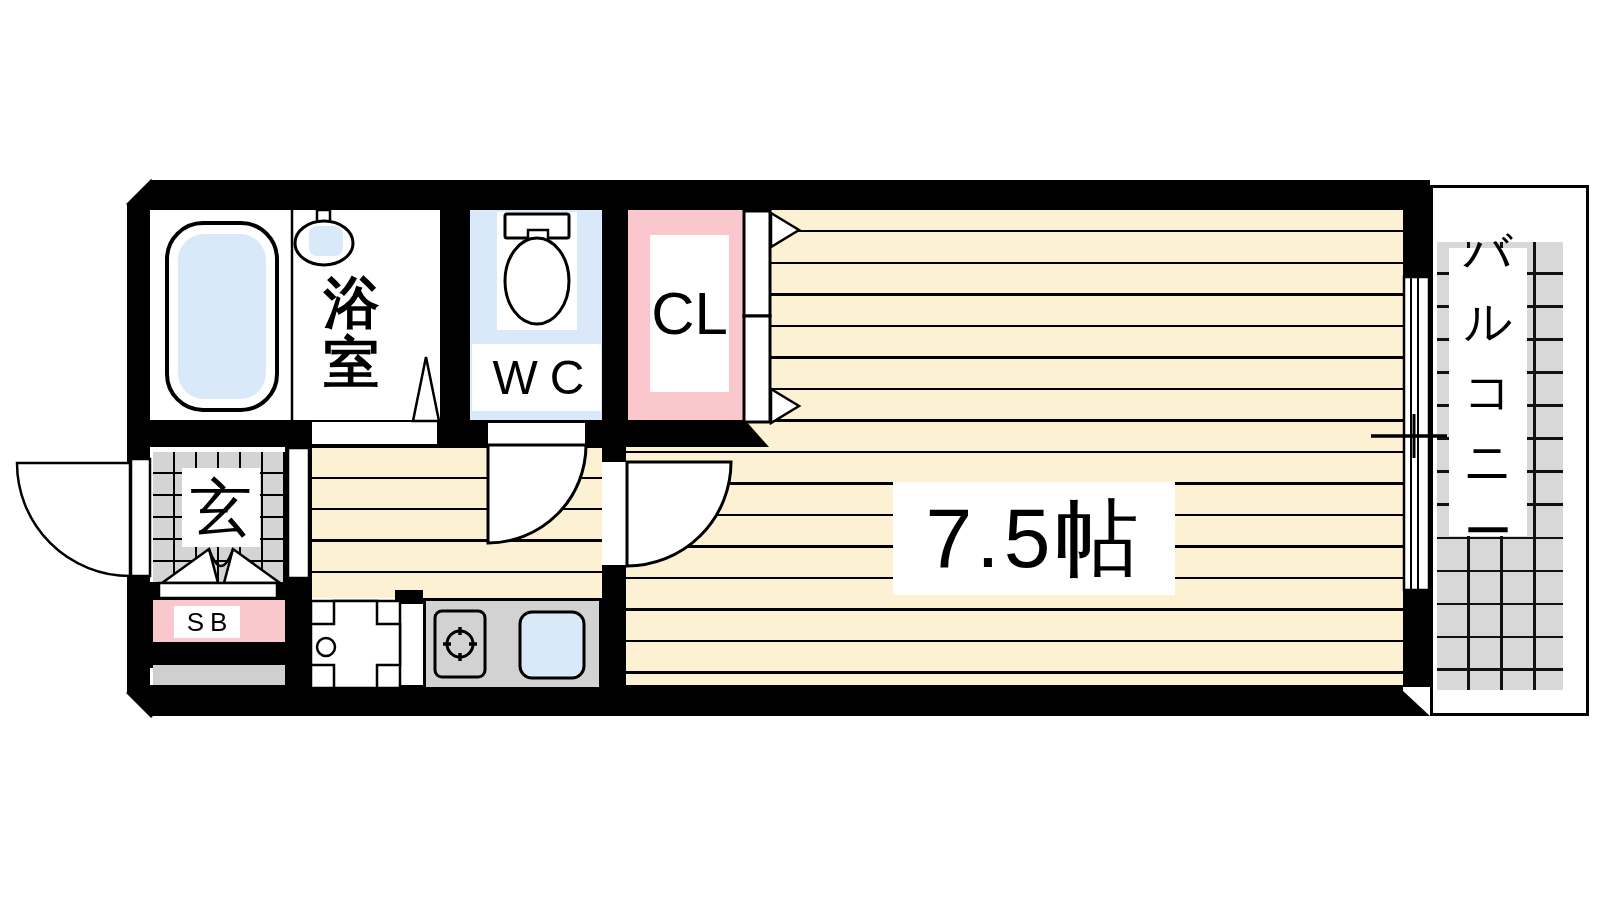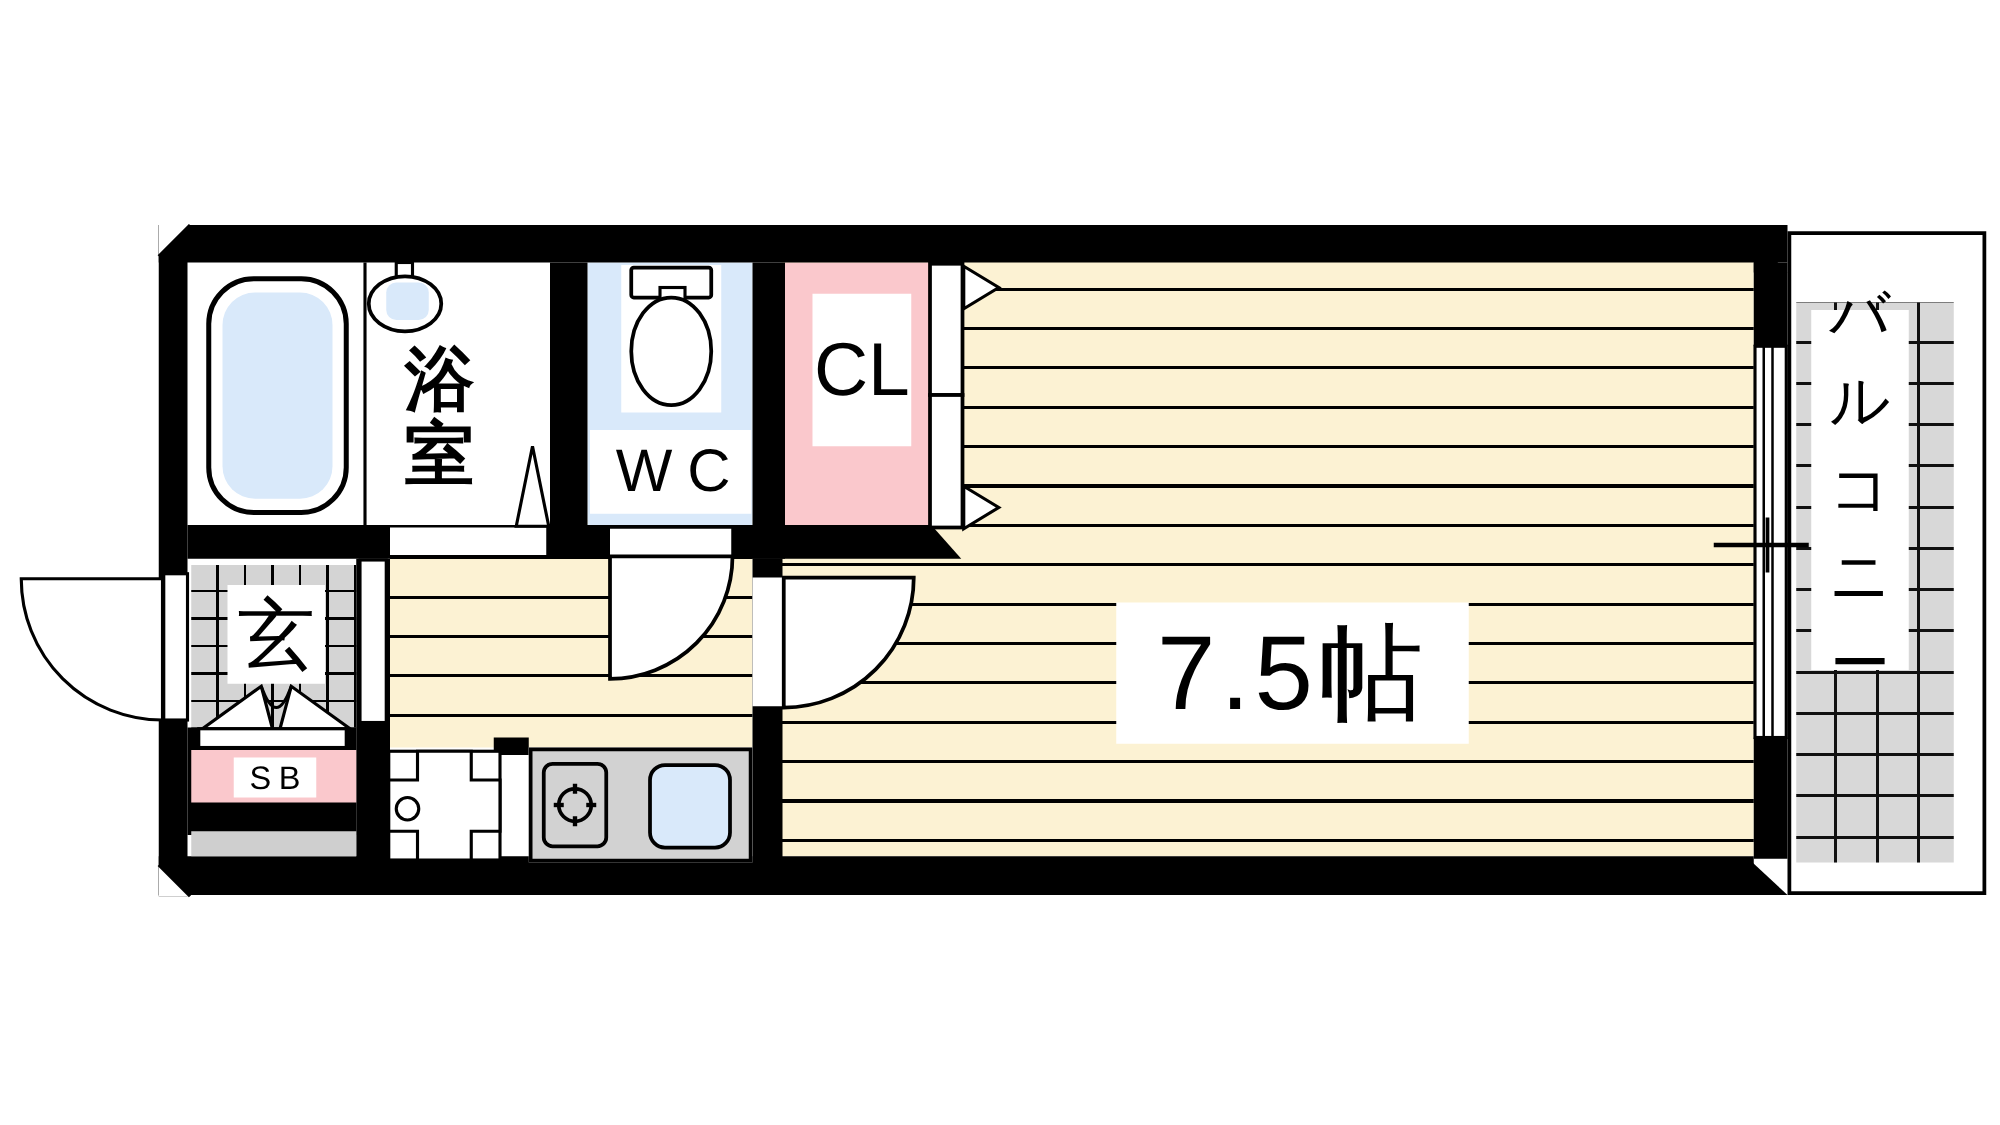--- a/index.html
+++ b/index.html
@@ -165,30 +165,30 @@
   </svg>
 
   <div class="abs lbl" style="left:315px;top:272px;width:73px;height:122px;font-size:56px;line-height:60px;font-weight:bold;">
     <span class="stack">浴室</span>
   </div>
 
   <div class="abs lbl" style="left:472px;top:344px;width:129px;height:67px;font-size:48px;letter-spacing:12px;">
     <span style="margin-left:16px;">WC</span>
   </div>
 
-  <div class="abs lbl" style="left:650px;top:235px;width:79px;height:122px;font-size:60px;line-height:76px;">
+  <div class="abs lbl" style="left:650px;top:235px;width:79px;height:157px;font-size:60px;line-height:76px;">
     <span class="stack">CL</span>
   </div>
 
 
   <div class="abs lbl" style="left:893px;top:482px;width:282px;height:113px;font-size:84px;letter-spacing:4px;">
     <span>7.5帖</span>
   </div>
 
   <div class="abs lbl" style="left:182px;top:468px;width:78px;height:79px;font-size:62px;">
     <span>玄</span>
   </div>
 
-  <div class="abs lbl" style="left:187px;top:606px;width:66px;height:32px;font-size:26px;letter-spacing:6px;">
+  <div class="abs lbl" style="left:174px;top:606px;width:66px;height:32px;font-size:26px;letter-spacing:6px;">
     <span style="margin-left:6px;">SB</span>
   </div>
 
 </div>
 
 </body></html>

